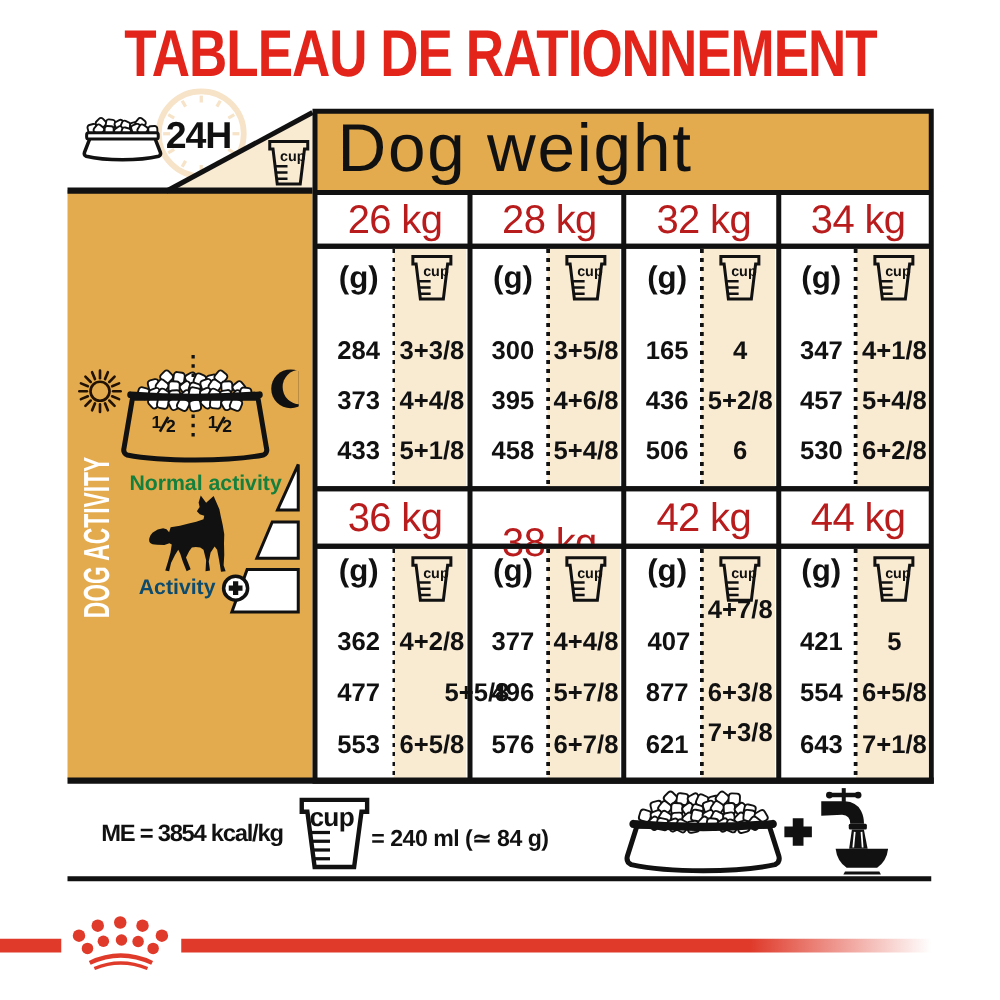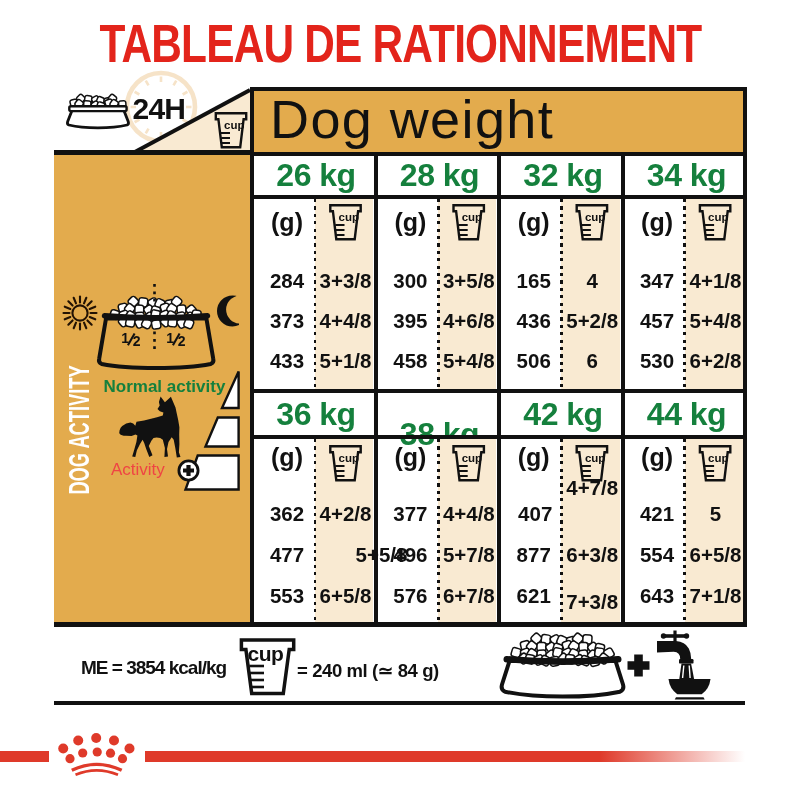--- a/index.html
+++ b/index.html
@@ -4,21 +4,21 @@
   html,body{margin:0;padding:0;}
   body{width:800px;height:800px;position:relative;background:#fff;overflow:hidden;
        font-family:"Liberation Sans",sans-serif;}
   .abs{position:absolute;}
   .title{left:0;top:13px;width:800px;text-align:center;color:#e3241b;
          font-weight:bold;font-size:53px;letter-spacing:-1px;white-space:nowrap;
          transform:scaleX(0.8);transform-origin:402px 0;}
   .tan{background:#e3ab4d;}
   .cream{background:#f9ead2;}
   .blk{background:#111;}
-  .kghdr{font-weight:bold;font-size:32px;letter-spacing:-0.5px;color:#15803d;text-align:center;}
+  .kghdr{font-weight:normal;font-size:32px;letter-spacing:-0.5px;color:#b91c1c;text-align:center;}
   .val{font-weight:bold;font-size:20.5px;color:#111;text-align:center;white-space:nowrap;}
   .gsub{font-weight:bold;font-size:25px;color:#111;text-align:center;}
 </style></head>
 <body>
 
 <svg class="abs" style="left:0;top:0" width="800" height="800" viewBox="0 0 800 800">
   <g stroke="#f6e3c8" fill="none">
     <circle cx="161" cy="107" r="34" stroke-width="4.6"></circle>
     <g stroke-width="2.6">
       <g id="tk">
@@ -122,21 +122,21 @@
     <div class="abs val" style="left:439.7px;top:583.5px;width:58.30000000000001px;">6+7/8</div>
     <div class="abs kghdr" style="left:503.5px;top:393px;width:119px;line-height:42px;">42 kg</div>
     <div class="abs cream" style="left:561.4px;top:439px;width:58.60000000000002px;height:184px;"></div>
     <div class="abs" style="left:560.1px;top:439px;width:2.8px;height:184px;background:repeating-linear-gradient(to bottom,#111 0 3.2px,transparent 3.2px 7.4px);"></div>
     <div class="abs gsub" style="left:503.5px;top:443px;width:60.39999999999998px;">(g)</div>
     <div class="abs val" style="left:505px;top:502px;width:60.39999999999998px;">407</div>
     <div class="abs val" style="left:562.9px;top:476px;width:58.60000000000002px;text-align:center;">4+7/8</div>
     <div class="abs val" style="left:503.5px;top:543px;width:60.39999999999998px;">877</div>
     <div class="abs val" style="left:562.9px;top:543px;width:58.60000000000002px;">6+3/8</div>
     <div class="abs val" style="left:503.5px;top:583.5px;width:60.39999999999998px;">621</div>
-    <div class="abs val" style="left:562.9px;top:590px;width:58.60000000000002px;">7+3/8</div>
+    <div class="abs val" style="left:562.9px;top:575px;width:58.60000000000002px;">7+3/8</div>
     <div class="abs kghdr" style="left:627px;top:393px;width:119px;line-height:42px;">44 kg</div>
     <div class="abs cream" style="left:684.6px;top:439px;width:58.89999999999998px;height:184px;"></div>
     <div class="abs" style="left:683.3000000000001px;top:439px;width:2.8px;height:184px;background:repeating-linear-gradient(to bottom,#111 0 3.2px,transparent 3.2px 7.4px);"></div>
     <div class="abs gsub" style="left:627px;top:443px;width:60.10000000000002px;">(g)</div>
     <div class="abs val" style="left:627px;top:502px;width:60.10000000000002px;">421</div>
     <div class="abs val" style="left:686.1px;top:502px;width:58.89999999999998px;">5</div>
     <div class="abs val" style="left:627px;top:543px;width:60.10000000000002px;">554</div>
     <div class="abs val" style="left:686.1px;top:543px;width:58.89999999999998px;">6+5/8</div>
     <div class="abs val" style="left:627px;top:583.5px;width:60.10000000000002px;">643</div>
     <div class="abs val" style="left:686.1px;top:583.5px;width:58.89999999999998px;">7+1/8</div>
@@ -559,13 +559,13 @@
     <text x="166.3" y="342.8">1</text>
       <line x1="172.9" y1="345.3" x2="179.6" y2="333.6" stroke="#111" stroke-width="2.1"></line>
       <text x="177.8" y="345.6">2</text>
   </g>
 </svg>
 
 <div class="abs" style="left:59px;top:363px;width:40px;height:134px;">
   <div style="position:absolute;left:50%;top:50%;transform:translate(-50%,-50%) rotate(-90deg) scaleX(0.63);white-space:nowrap;color:#fff;font-weight:bold;font-size:29px;">DOG ACTIVITY</div>
 </div>
 <div class="abs" style="left:103.5px;top:377px;font-weight:bold;font-size:17px;color:#15803d;">Normal activity</div>
-<div class="abs" style="left:111px;top:460px;font-weight:normal;font-size:17px;color:#ef4444;">Activity</div>
+<div class="abs" style="left:111px;top:460px;font-weight:bold;font-size:17px;color:#0c4a6e;">Activity</div>
 
 </body></html>

